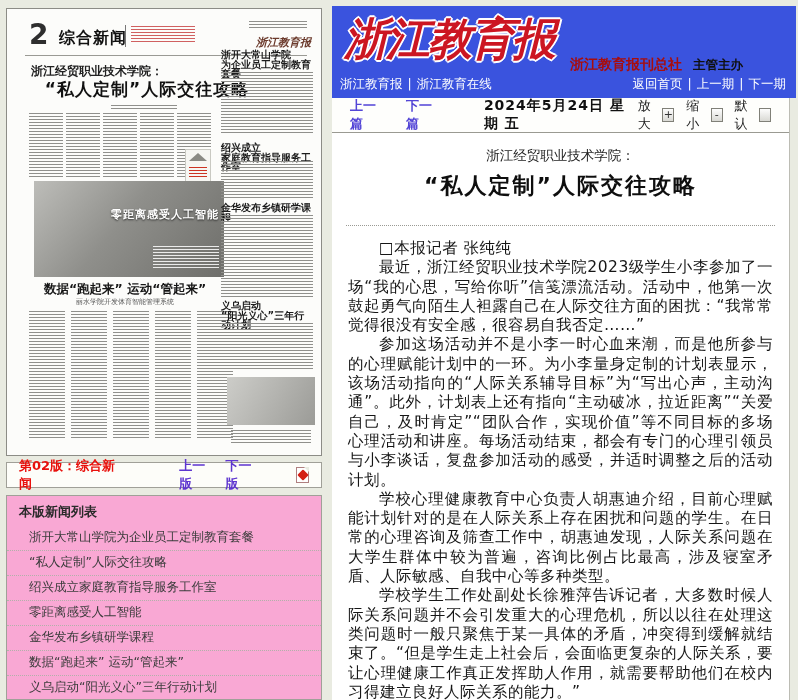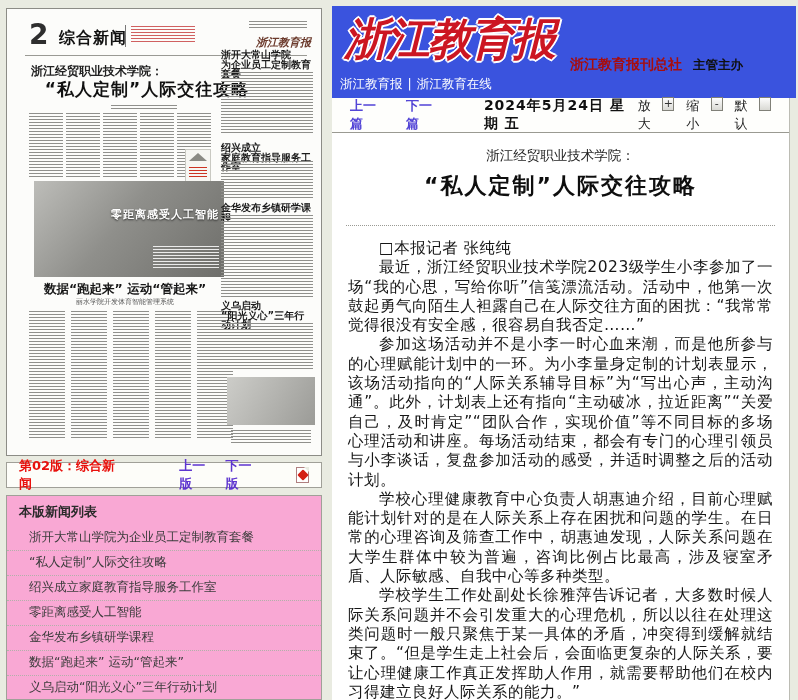--- a/index.html
+++ b/index.html
@@ -76,21 +76,21 @@
   .mast-nav .sep { margin:0 5px; color:#fff; }
 
   .reader { position:relative; margin:0 8px 0 2px; height:602px; background:#fff;
             border-right:1px solid #bcbcb4; }
   .toolbar { display:flex; align-items:center; height:35px; padding:0 18px;
              border-bottom:1px solid #9a9a92; background:#fefefc; }
   .tb-link { color:#5345d6; font-weight:bold; font-size:13px; text-decoration:none; cursor:pointer; }
   .tb-link + .tb-link { margin-left:22px; }
   .tb-date { margin-left:44px; font-size:14px; font-weight:bold; color:#101010; letter-spacing:1px; }
   .tb-right { margin-left:auto; display:flex; align-items:center; gap:12px; }
-  .tb-ctl { display:flex; align-items:flex-start; gap:3px; font-size:13px; color:#222; }
+  .tb-ctl { display:flex; align-items:center; gap:3px; font-size:13px; color:#222; }
   .tb-btn { display:inline-block; width:14px; height:14px; border:1px solid #808078;
             background:linear-gradient(#fdfdfd,#d9d9d4); font-size:11px; line-height:12px;
             text-align:center; color:#333; cursor:pointer; }
 
   .article { padding:10px 14px 0 14px; }
   .kicker { text-align:center; font-size:13.5px; color:#222; margin-top:4px; }
   .title { text-align:center; font-size:22px; font-weight:bold; color:#0e0e0e;
            letter-spacing:2px; margin-top:6px; }
   .dotted-sep { margin-top:24px; border-bottom:1px dotted #9a9a94; }
   .body-text { padding:13px 2px 0 2px; font-size:15.5px; line-height:19.3px; color:#161616;
@@ -195,20 +195,23 @@
 
     <div class="masthead">
       <div class="brand">浙江教育报</div>
       <div class="publisher-line">
         <span class="publisher">浙江教育报刊总社</span>
         <span class="publisher-role">主管主办</span>
       </div>
       <div class="mast-nav">
         <span>
           <a>浙江教育报</a><span class="sep">|</span><a>浙江教育在线</a>
+        </span>
+        <span>
+          <a>返回首页</a><span class="sep">|</span><a>上一期</a><span class="sep">|</span><a>下一期</a>
         </span>
       </div>
     </div>
 
     <div class="reader">
       <div class="toolbar">
         <a class="tb-link">上一篇</a>
         <a class="tb-link">下一篇</a>
         <span class="tb-date">2024年5月24日  星期 五</span>
         <span class="tb-right">

